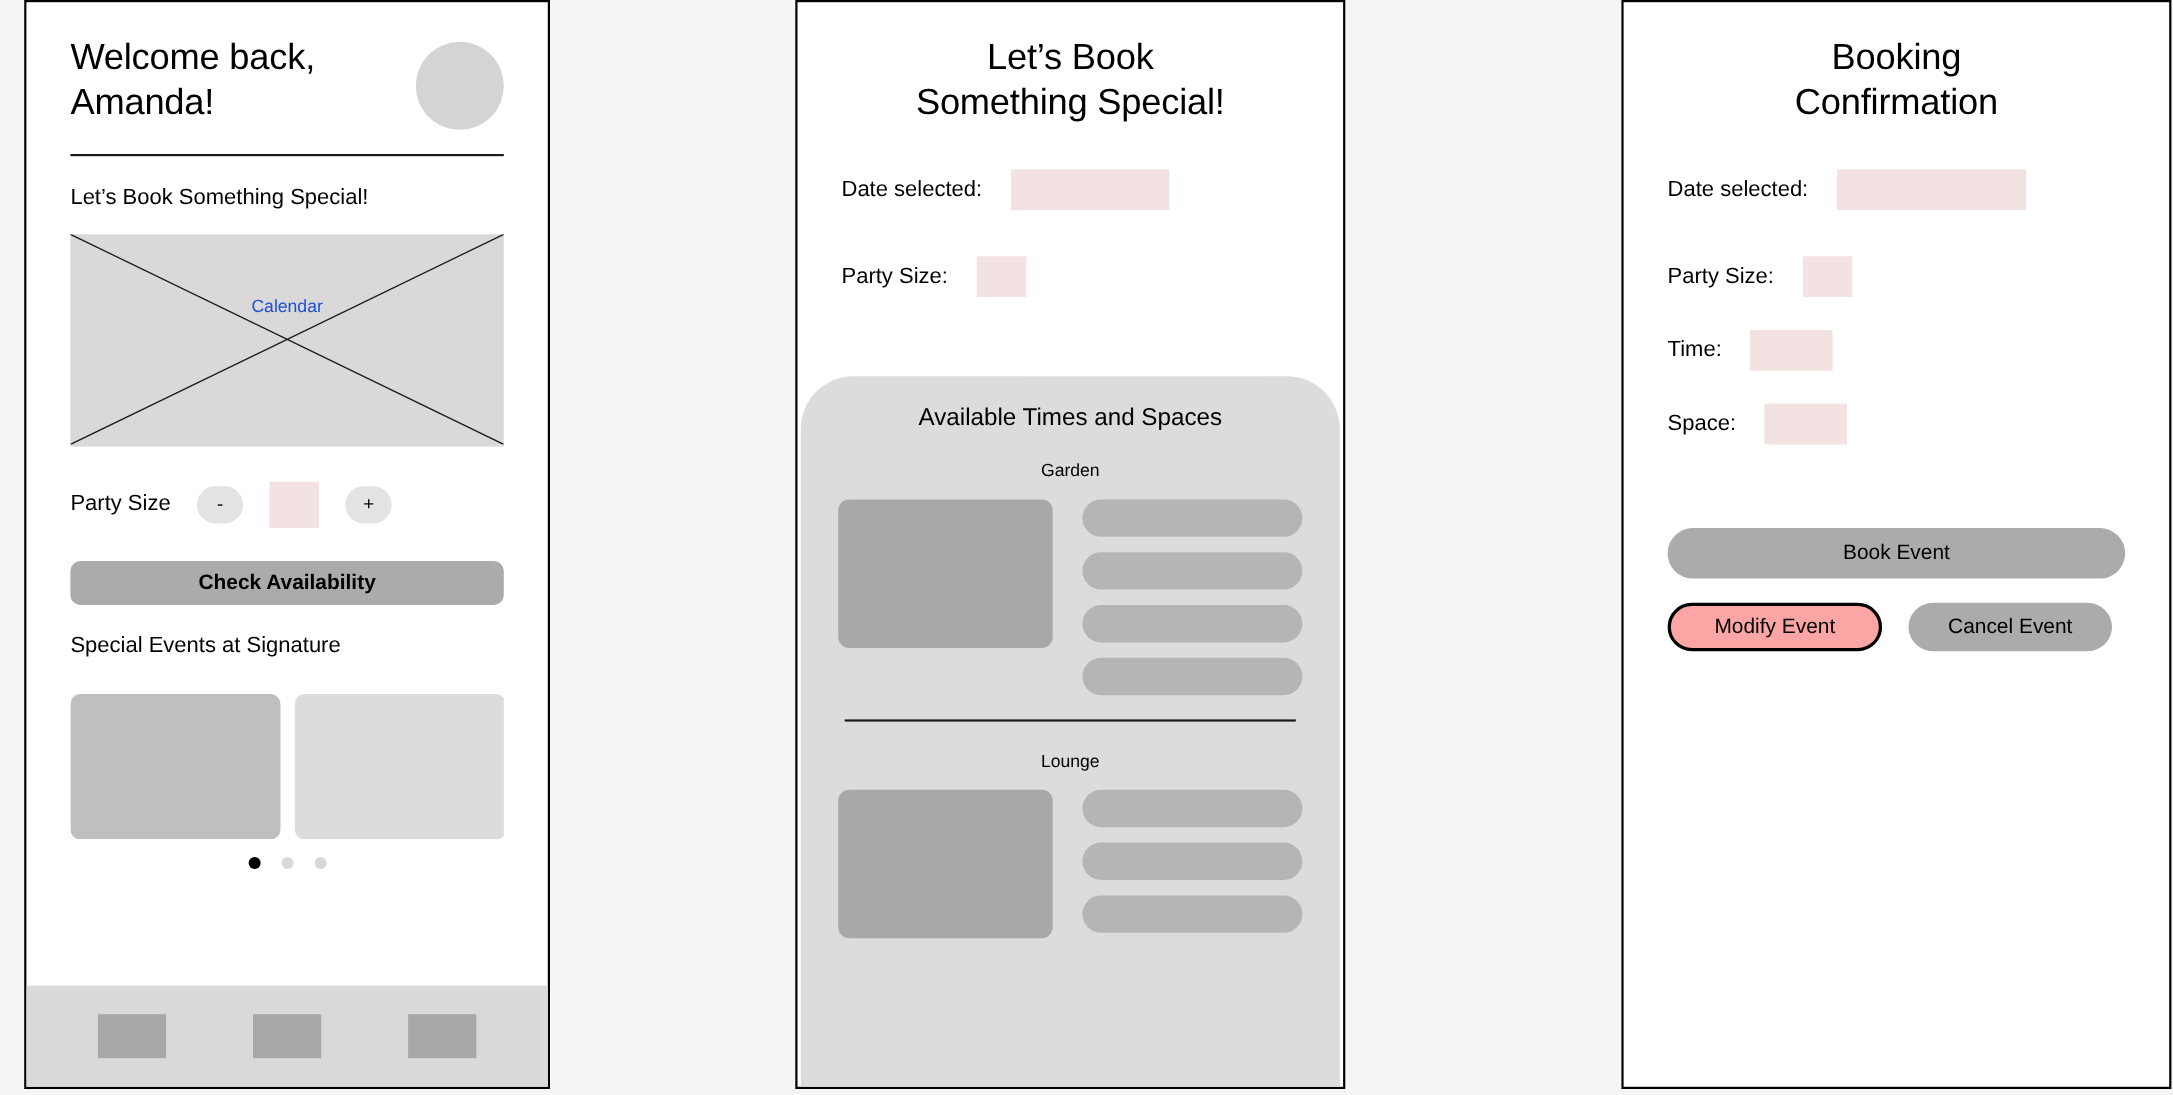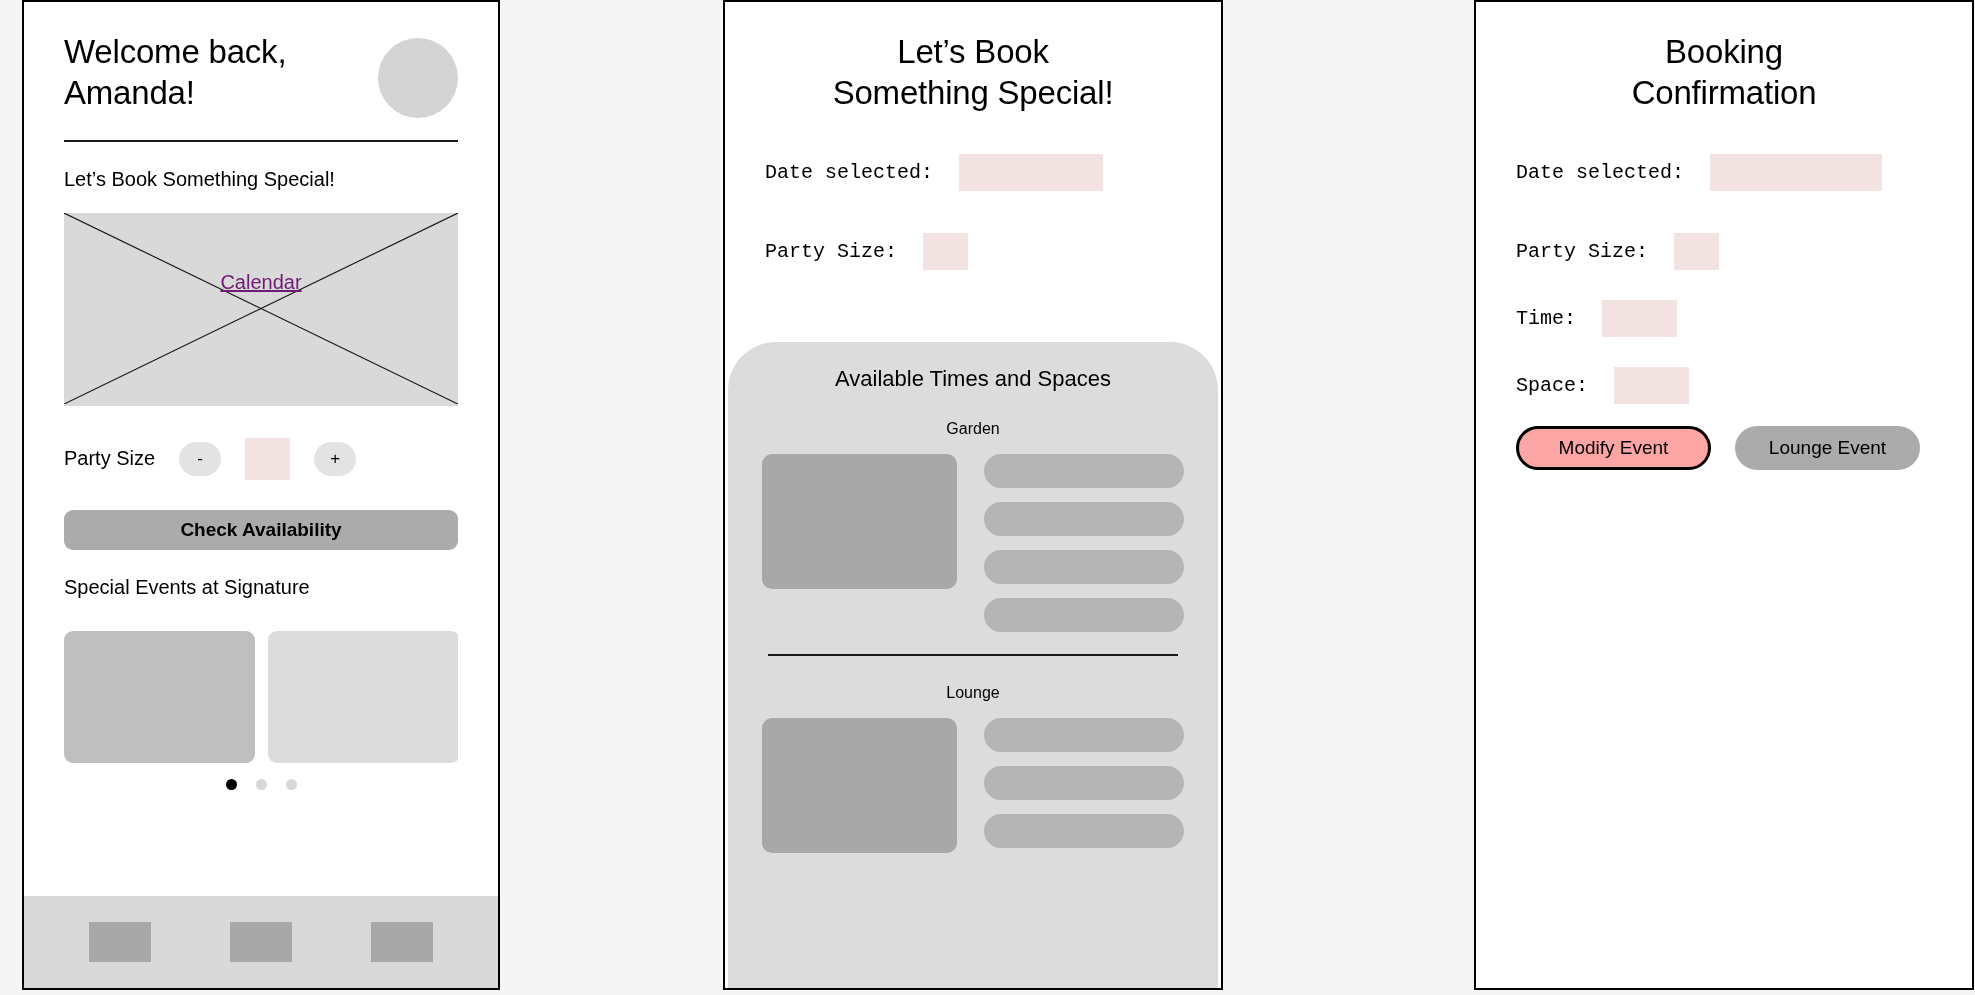--- a/index.html
+++ b/index.html
@@ -76,23 +76,22 @@
     margin-top: 22px;
   }
   .img-ph .cross { position: absolute; inset: 0; }
   .img-ph .cross line { stroke: #1a1a1a; stroke-width: 1.2; }
   .img-ph .ph-label {
     position: absolute;
     left: 0; right: 0;
     top: 50%;
     transform: translateY(-50%);
     text-align: center;
-    font-size: 20px;
-    color: #701a75;
-    text-decoration: underline;
+    font-size: 16px;
+    color: #1d4ed8;
   }
   #calendar-placeholder { height: 193px; }
   #calendar-placeholder .ph-label { top: 58px; transform: none; }
 
   
   .party-row {
     display: flex;
     align-items: center;
     gap: 24px;
     margin-top: 32px;
@@ -182,21 +181,20 @@
     font-weight: 400;
     letter-spacing: -0.2px;
     white-space: pre-line;
     padding-top: 30px;
   }
 
   .field-row {
     display: flex;
     align-items: center;
     gap: 26px;
-    font-family: Liberation Mono, monospace;
   }
   .field-label { font-size: 20px; color: #000; }
   .field-value { background: #f2e2e2; height: 37px; }
 
   
   .times-card {
     position: absolute;
     left: 3px;
     right: 3px;
     top: 340px;
@@ -407,22 +405,23 @@
       <div class="field-row" style="margin-top:30px;">
         <span class="field-label">Time:</span>
         <div class="field-value" style="width:75px;"></div>
       </div>
 
       <div class="field-row" style="margin-top:30px;">
         <span class="field-label">Space:</span>
         <div class="field-value" style="width:75px;"></div>
       </div>
 
+      <button class="pill-btn" id="book-event-button">Book Event</button>
 
       <div class="action-row">
         <button class="pill-btn" id="modify-event-button">Modify Event</button>
-        <button class="pill-btn" id="cancel-event-button">Lounge Event</button>
+        <button class="pill-btn" id="cancel-event-button">Cancel Event</button>
       </div>
 
     </div>
   </div>
 
 </div>
 
 </body></html>

